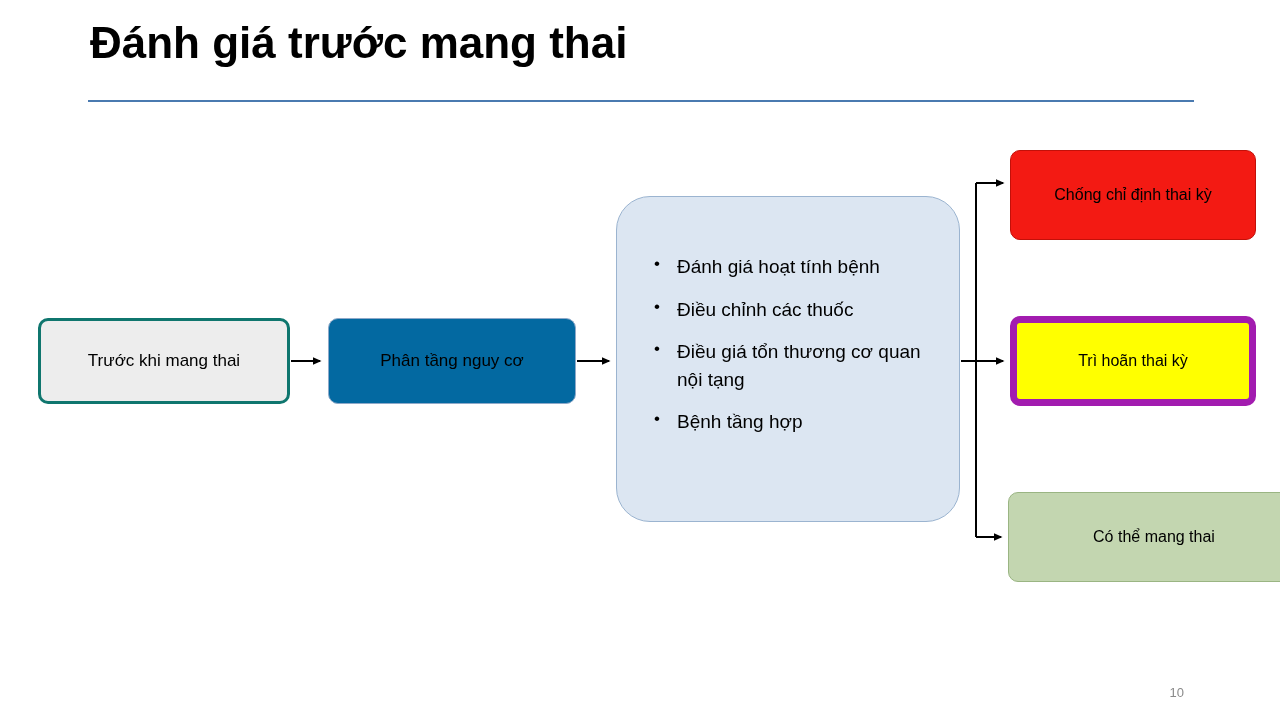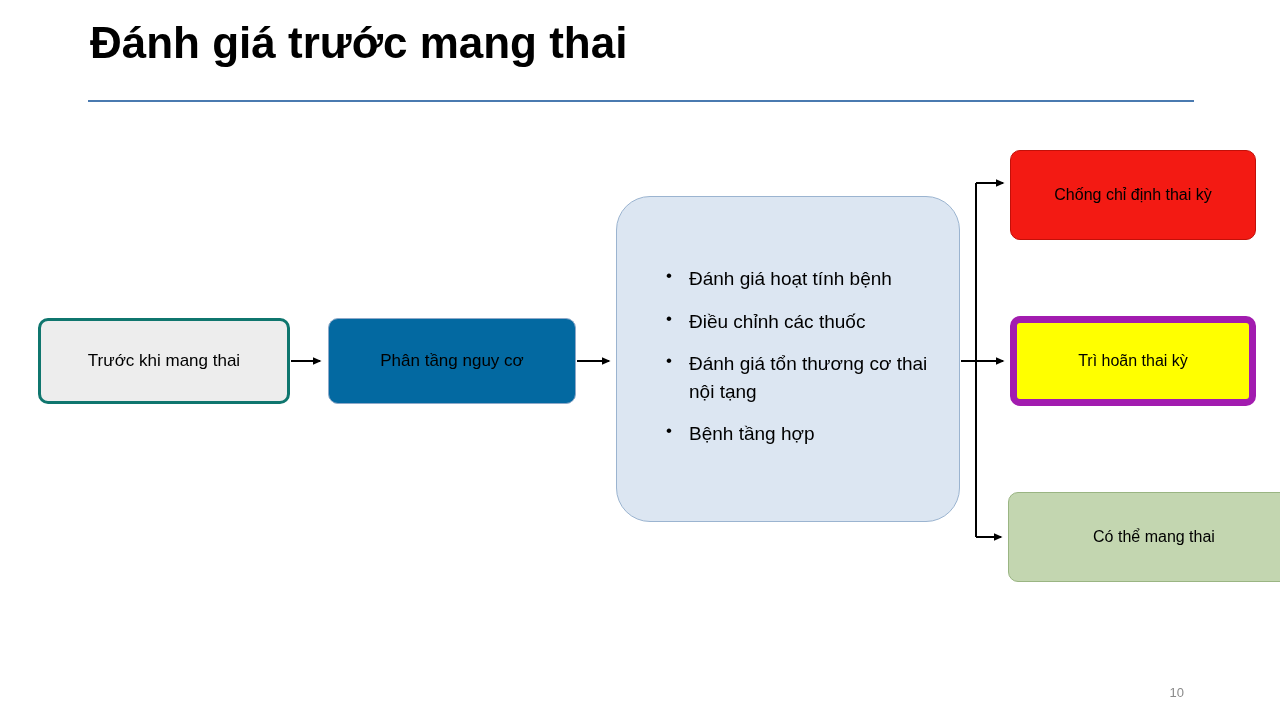--- a/index.html
+++ b/index.html
@@ -56,21 +56,21 @@
   }
 
   #node-assess {
     left: 616px; top: 196px; width: 344px; height: 326px;
     background: #dce6f2;
     border: 1px solid #9bb4d0;
     border-radius: 34px;
     display: block;
     padding: 52px 14px 0 18px;
   }
-  .bullet-list { list-style: none; margin: 16px; padding: 0; }
+  .bullet-list { list-style: none; margin: 4px; padding: 0; }
   .bullet-list li {
     position: relative;
     padding-left: 38px;
     margin-bottom: 15px;
     font-size: 19px;
     line-height: 1.45;
     text-align: left;
     color: #000;
   }
   .bullet-list li::before {
@@ -145,21 +145,21 @@
 </div>
 
 <div class="node" id="node-risk">
   <span>Phân tầng nguy cơ</span>
 </div>
 
 <div class="node" id="node-assess">
   <ul class="bullet-list">
     <li>Đánh giá hoạt tính bệnh</li>
     <li>Điều chỉnh các thuốc</li>
-    <li>Đánh giá tổn thương cơ thai nội tạng</li>
+    <li>Điều giá tổn thương cơ quan nội tạng</li>
     <li>Bệnh tầng hợp</li>
   </ul>
 </div>
 
 <div class="node" id="node-contra">
   <span>Chống chỉ định thai kỳ</span>
 </div>
 
 <div class="node" id="node-delay">
   <span>Trì hoãn thai kỳ</span>

